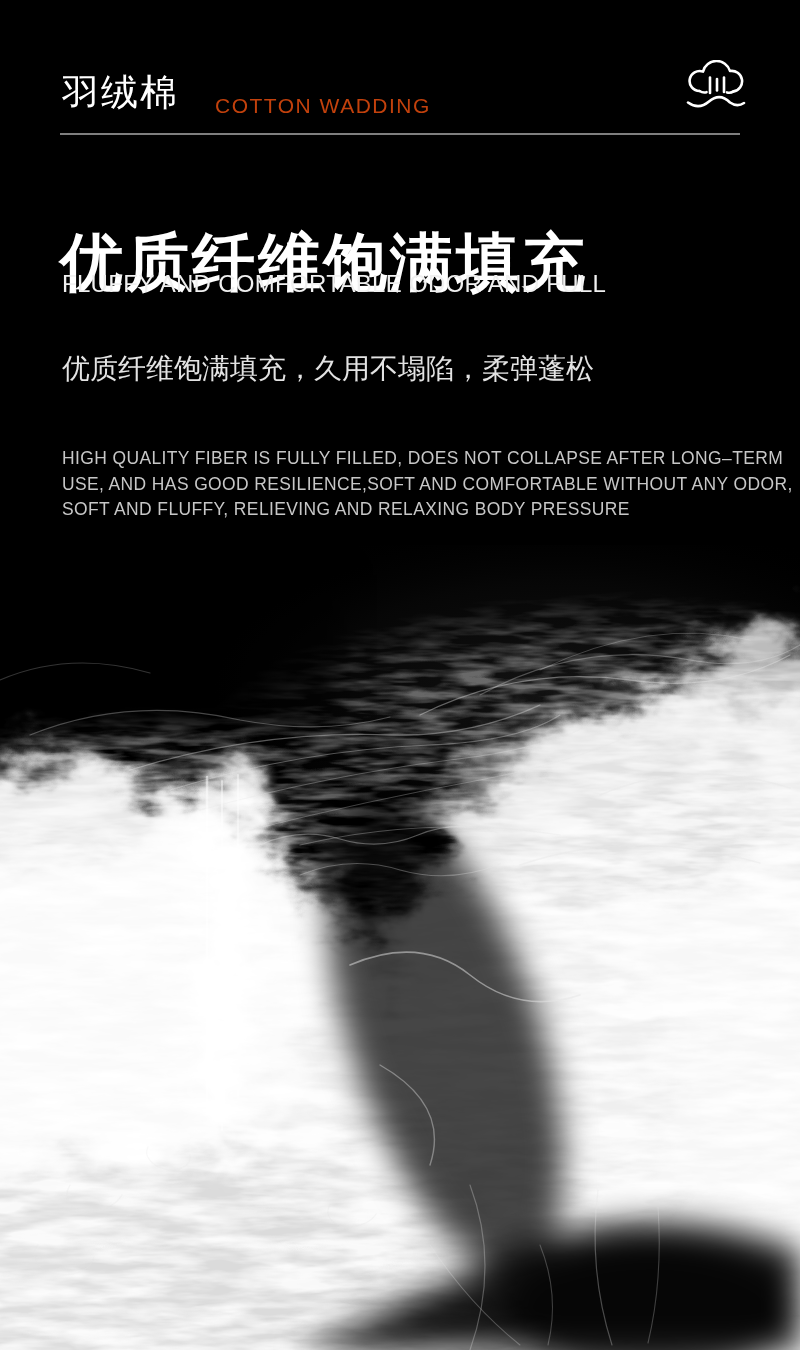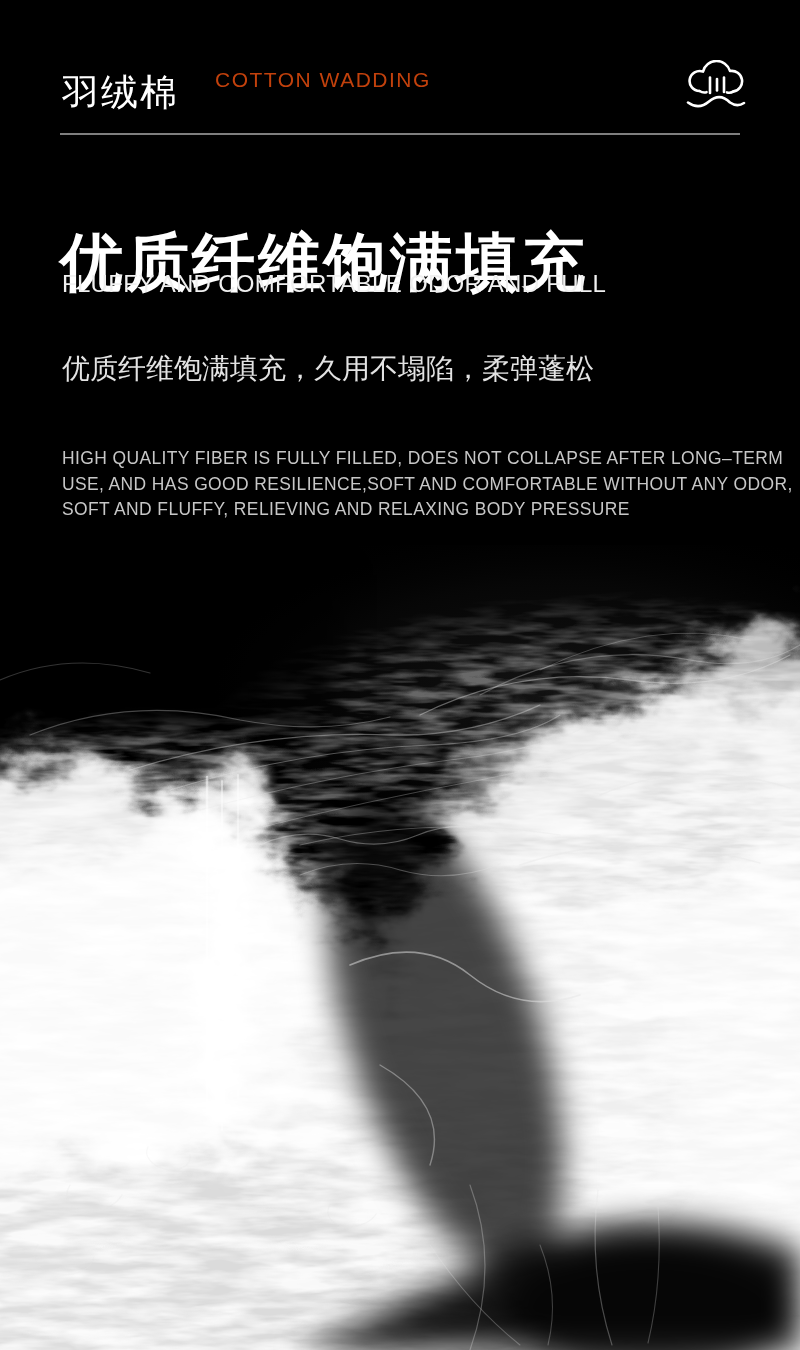--- a/index.html
+++ b/index.html
@@ -20,21 +20,21 @@
     background: #000;
     overflow: hidden;
   }
 
   
   .header {
     position: absolute;
     left: 62px;
     top: 68px;
     display: flex;
-    align-items: flex-start;
+    align-items: flex-end;
     color: #fff;
   }
   .header-zh {
     font-size: 37px;
     font-weight: 500;
     letter-spacing: 2px;
     color: #ffffff;
   }
   .header-en {
     font-size: 21px;

